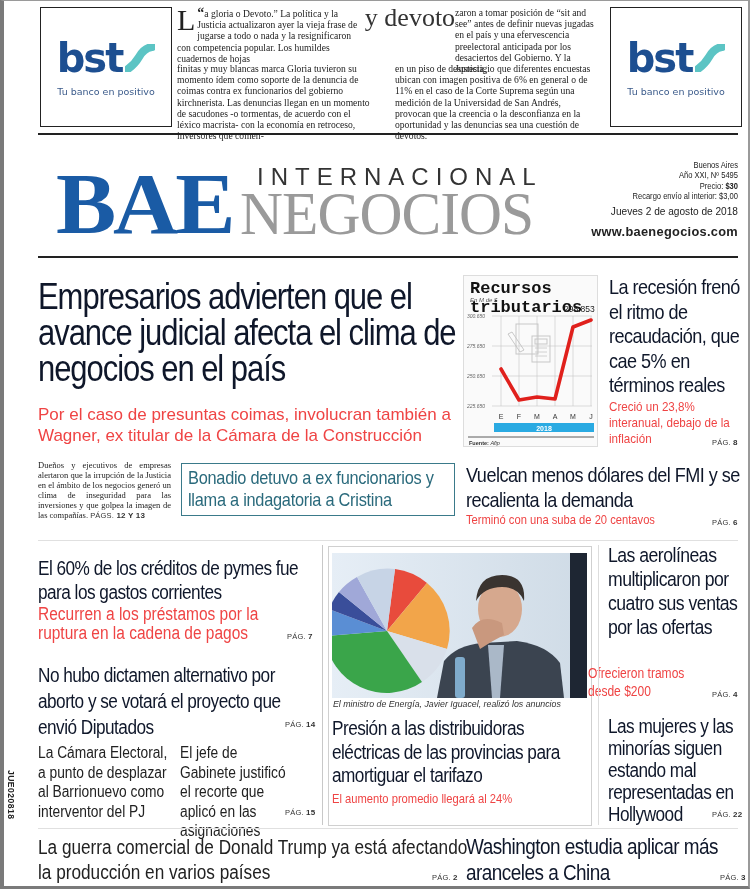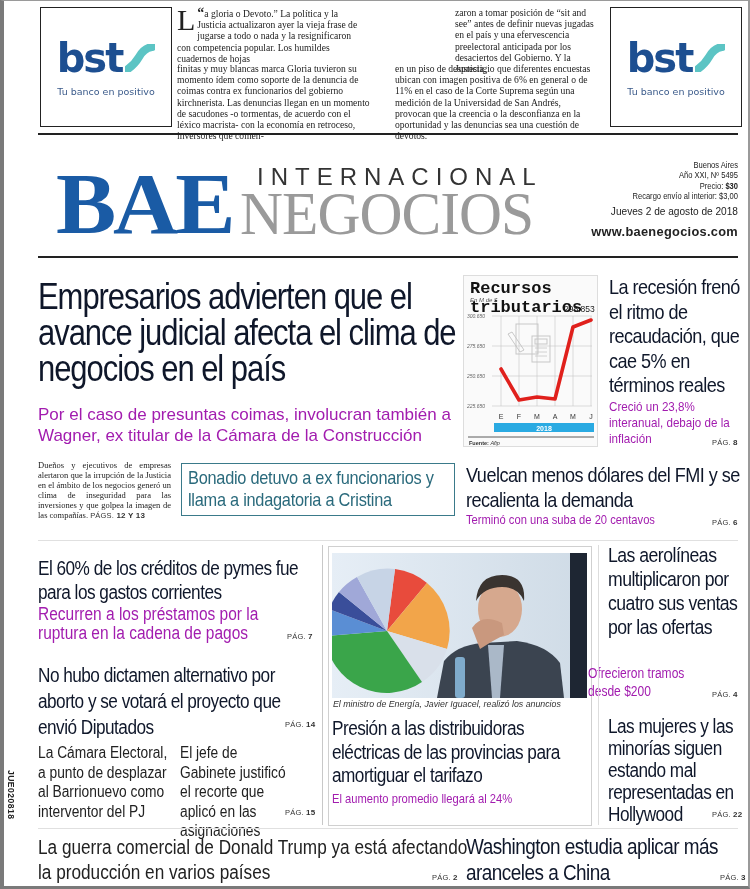--- a/index.html
+++ b/index.html
@@ -27,21 +27,21 @@
   .mast-bae { font-family: "Liberation Serif", serif; font-weight: bold; font-size: 86px; line-height: 80px; color: #1a5ba5; letter-spacing: -3px; transform: scaleX(1.05); transform-origin: left top; }
   .mast-intl { font-family: "Liberation Sans", sans-serif; font-size: 24px; letter-spacing: 7px; color: #333; }
   .mast-neg { font-family: "Liberation Serif", serif; font-size: 62px; line-height: 60px; color: #9a9a9a; letter-spacing: -1px; transform: scaleX(0.96); transform-origin: left top; }
   .mast-meta { text-align: right; font-family: "Liberation Sans", sans-serif; font-size: 8.6px; line-height: 10.4px; color: #222; transform: scaleX(0.88); transform-origin: right top; }
   .mast-meta b { font-weight: bold; }
   .mast-date { font-size: 11.5px; line-height: 14px; margin-top: 2px; }
   .mast-url { font-family: "Liberation Sans", sans-serif; font-weight: bold; font-size: 12.8px; color: #222; letter-spacing: 0.3px; }
 
   
   .hl { font-family: "Liberation Sans", sans-serif; font-weight: normal; color: #0f172a; letter-spacing: -0.6px; }
-  .dek { font-family: "Liberation Sans", sans-serif; color: #a21caf; }
+  .dek { font-family: "Liberation Sans", sans-serif; color: #ef4444; }
   .pag { font-family: "Liberation Sans", sans-serif; font-size: 7.5px; color: #333; letter-spacing: 0.2px; white-space: nowrap; }
   .pag b { font-size: 8px; }
   .cond { transform: scaleX(0.86); transform-origin: left top; }
 
   .main-hl { font-size: 36px; line-height: 36px; letter-spacing: -1.2px; }
   .main-dek { font-size: 17px; line-height: 21px; }
 
   .chart-box { border: 1px solid #ddd; background: #fafafa; }
   .chart-title { font-family: Liberation Mono, monospace; font-weight: bold; font-size: 17px; color: #111; }
   .chart-sub { font-size: 6px; font-style: italic; color: #555; }
@@ -79,20 +79,21 @@
   </div>
   <div class="ad-tag">Tu banco en positivo</div>
 </div>
 
 <div class="abs editorial" style="left:177px; top:7px; width:184px;">
   <span class="ed-quote">“</span><span class="ed-dropcap">L</span><span>a gloria o Devoto.” La política y la Justicia actualizaron ayer la vieja frase de jugarse a todo o nada y la resignificaron con competencia popular. Los humildes cuadernos de hojas</span>
 </div>
 <div class="abs editorial" style="left:177px; top:63px; width:196px;">finitas y muy blancas marca Gloria tuvieron su momento ídem como soporte de la denuncia de coimas contra ex funcionarios del gobierno kirchnerista. Las denuncias llegan en un momento de sacudones -o tormentas, de acuerdo con el léxico macrista- con la economía en retroceso, inversores que comen-</div>
 
 <div class="abs ed-title" style="left:355px; top:4px; width:110px;">
+  <div>y devoto</div>
 </div>
 
 <div class="abs editorial" style="left:455px; top:7px; width:140px;">zaron a tomar posición de “sit and see” antes de definir nuevas jugadas en el país y una efervescencia preelectoral anticipada por los desaciertos del Gobierno. Y la Justicia,</div>
 <div class="abs editorial" style="left:395px; top:63px; width:200px;">en un piso de desprestigio que diferentes encuestas ubican con imagen positiva de 6% en general o de 11% en el caso de la Corte Suprema según una medición de la Universidad de San Andrés, provocan que la creencia o la desconfianza en la oportunidad y las denuncias sea una cuestión de devotos.</div>
 
 <div class="rule" style="left:38px; top:133px; width:700px; height:2px;"></div>
 
 <div class="abs mast-bae" style="left:56px; top:164px;">BAE</div>
 <div class="abs mast-intl" style="left:257px; top:163px;">INTERNACIONAL</div>
 <div class="abs mast-neg" style="left:240px; top:183px;">NEGOCIOS</div>

